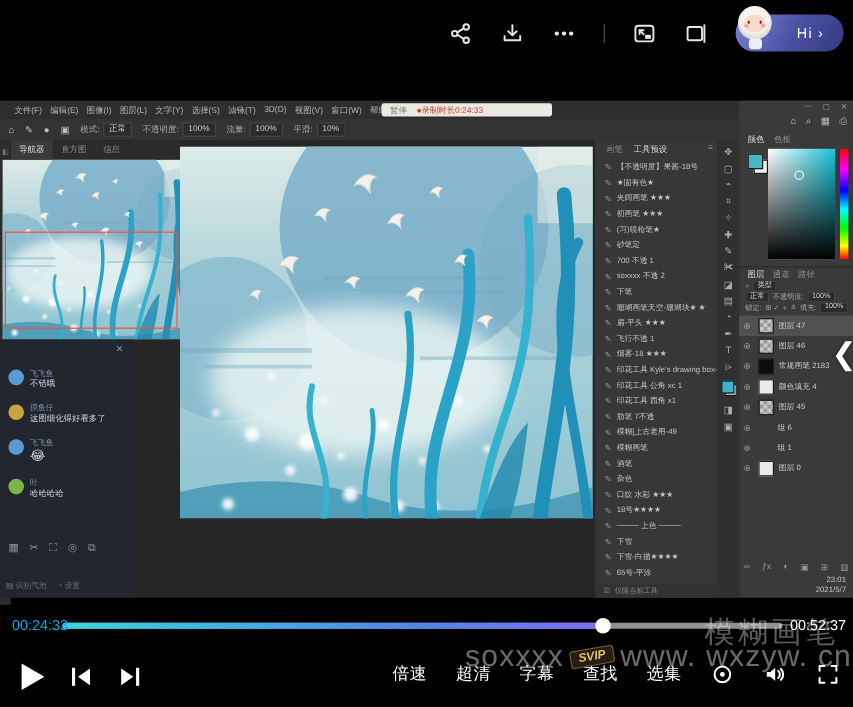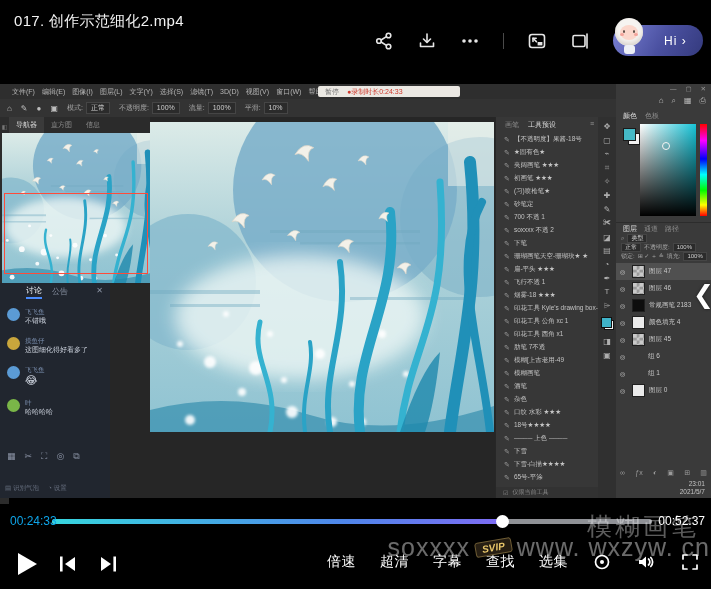--- a/index.html
+++ b/index.html
@@ -1,21 +1,21 @@
 <!DOCTYPE html>
 <html><head>
 <meta charset="utf-8">
 <style>
   html,body{margin:0;padding:0;background:#000}
   #stage{position:relative;width:711px;height:589px;background:#000;overflow:hidden;
          font-family:"Liberation Sans","DejaVu Sans",sans-serif;color:#ddd;
          -webkit-font-smoothing:antialiased}
   
   .vtitle{position:absolute;left:14px;top:12px;font-size:15px;color:#f2f2f2;letter-spacing:.3px}
-  .topicons{position:absolute;right:8px;top:18px;height:45px;display:flex;align-items:center;gap:23px}
+  .topicons{position:absolute;right:8px;top:5px;height:45px;display:flex;align-items:center;gap:23px}
   .tic{width:20px;height:20px;display:block}
   .tic *{stroke:#e6e6e6;stroke-width:1.6;fill:none;stroke-linecap:round;stroke-linejoin:round}
   .tic .fil{fill:#e6e6e6;stroke:none}
   .tdiv{width:1px;height:16px;background:#4a4a4a}
   .avatar-pill{position:relative;width:90px;height:31px;border-radius:16px;
     background:linear-gradient(120deg,#7b82d6 0%,#4a50a0 55%,#343a7d 100%)}
   .char{position:absolute;left:1px;top:-7px;width:32px;height:38px}
   .char .head{position:absolute;left:1px;top:0;width:28px;height:28px;border-radius:50%;
     background:#f6f4f1;box-shadow:inset 0 -3px 4px #d9d5cf}
   .char .face{position:absolute;left:6px;top:7px;width:18px;height:15px;border-radius:50%;background:#fbd7cc}
@@ -203,21 +203,20 @@
         <use href="#birdp" transform="translate(58 120) scale(.9)"></use>
         <use href="#birdp" transform="translate(208 34) scale(1.0)"></use>
         <use href="#birdp" transform="translate(248 140) scale(1.2) rotate(8)"></use>
       </g>
     </symbol>
   </defs>
 </svg>
 
 <div id="stage">
 
-  <div class="vtitle">017. 创作示范细化2.mp4</div>
   <div class="topicons">
     <svg class="tic" viewBox="0 0 20 20">
       <circle cx="5" cy="10" r="2.3"></circle>
         <circle cx="14.5" cy="4.5" r="2.3"></circle>
         <circle cx="14.5" cy="15.5" r="2.3"></circle>
       <line x1="7.1" y1="9" x2="12.4" y2="5.6"></line>
         <line x1="7.1" y1="11" x2="12.4" y2="14.4"></line>
     </svg>
     <svg class="tic" viewBox="0 0 20 20">
       <path d="M10 3 v8"></path>
@@ -317,24 +316,20 @@
       <div class="viewbox"></div>
     </div>
 
     <div class="canvas">
       <svg width="344" height="310">
           <use href="#art"></use>
         </svg>
     </div>
 
     <div class="chat">
-      <div class="chathead">
-        <span class="chattab active">讨论</span>
-        <span class="chattab">公告</span>
-      </div>
       <span class="chatclose">✕</span>
       <div class="chatmsgs">
 
           <div class="cmsg">
             <span class="cava" style="background: rgb(91, 155, 213);"></span>
             <span>
               <div class="cuser">飞飞鱼</div>
               <div class="ctext">不错哦</div>
             </span>
           </div>

